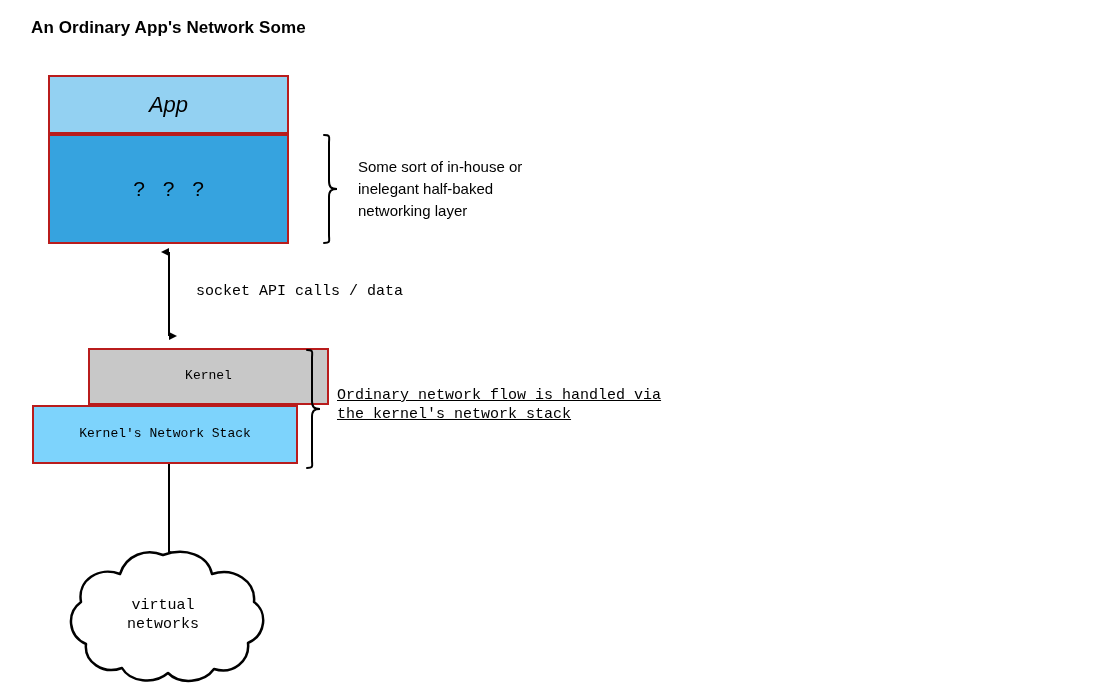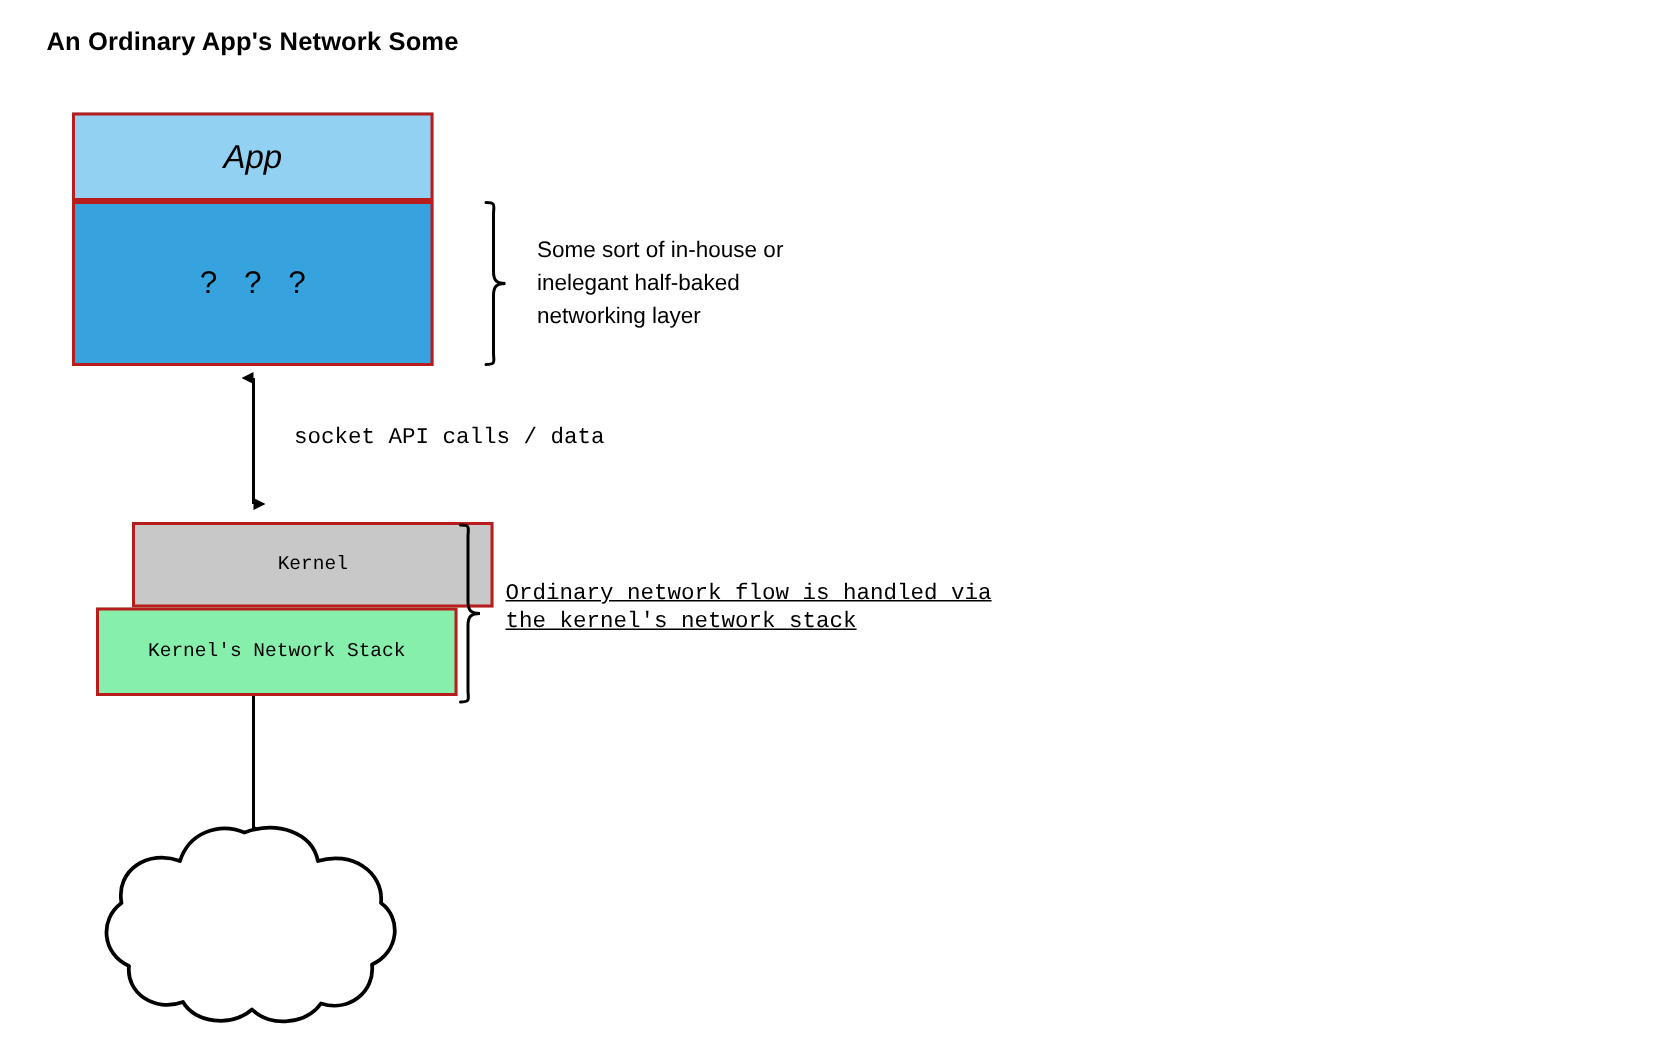--- a/index.html
+++ b/index.html
@@ -75,25 +75,25 @@
     height: 57px;
     background: #c8c8c8;
     margin-left: 40px;
   }
   #kernel-box .box-label {
     font-size: 13px;
     font-family: "Liberation Mono", monospace;
   }
 
   #kernel-netstack-box {
-    left: 64px;
+    left: 32px;
     top: 405px;
-    width: 241px;
+    width: 266px;
     height: 59px;
-    background: #86efac;
+    background: #7dd3fc;
   }
   #kernel-netstack-box .box-label {
     font-size: 13px;
     font-family: "Liberation Mono", monospace;
   }
 
   
   .arrow-svg {
     position: absolute;
     overflow: visible;
@@ -226,13 +226,15 @@
              C 176 18 198 32 196 53
              C 210 63 208 86 190 94
              C 192 112 175 126 156 120
              C 146 134 122 136 110 124
              C 96 136 72 133 64 119
              C 45 126 26 113 28 95
              C 10 87 8 64 23 53
              C 19 31 41 17 62 25
              C 68 6 88 -1 105 6 Z" fill="#ffffff" stroke="#000000" stroke-width="2.5" stroke-linejoin="round"></path>
   </svg>
+  <div id="cloud-label">virtual
+networks</div>
 </div>
 
 </body></html>

